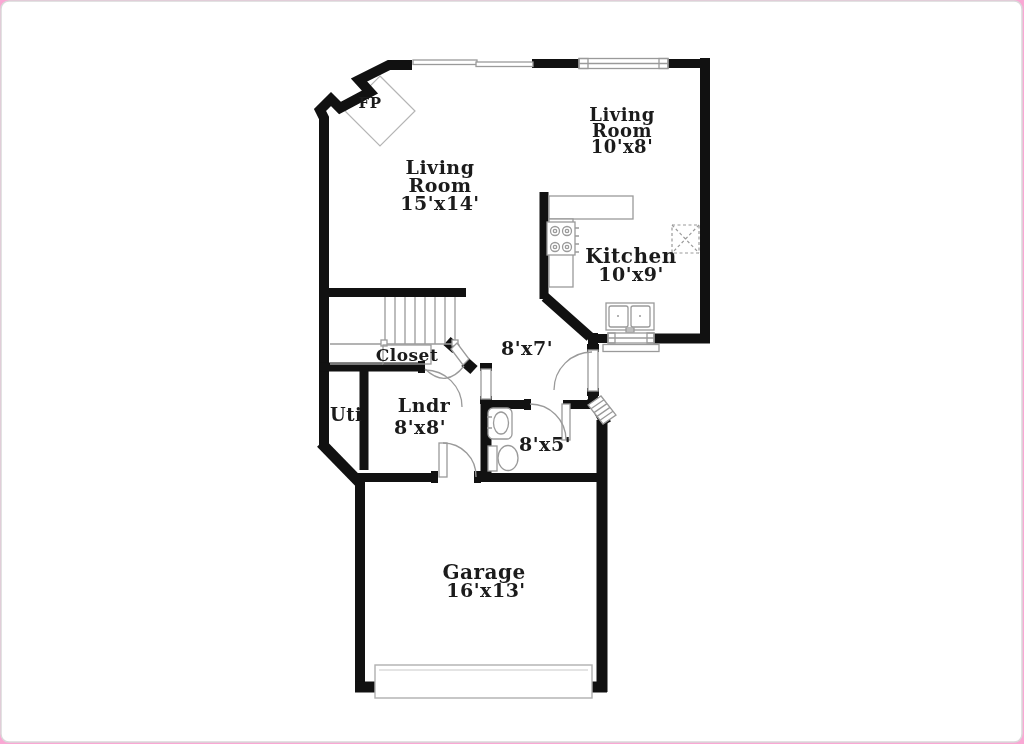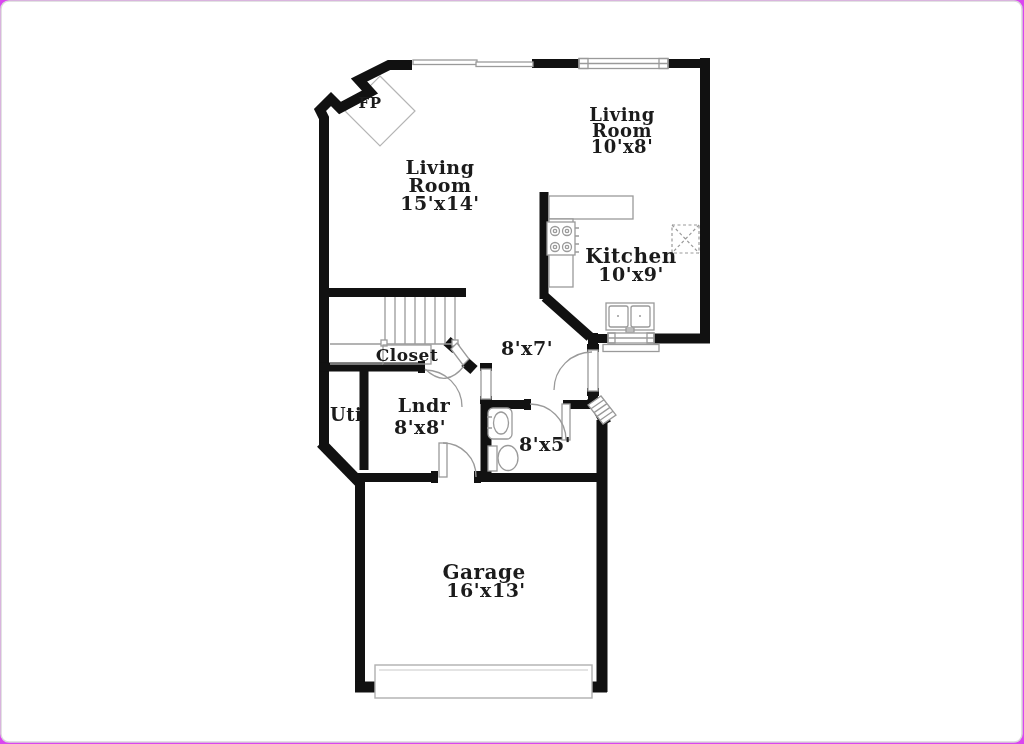--- a/index.html
+++ b/index.html
@@ -1,16 +1,16 @@
 <!DOCTYPE html>
 <html><head>
 <meta charset="utf-8">
 <style>
   html,body{margin:0;padding:0;background:#fff;}
-  .canvas{position:relative;width:1024px;height:744px;background:#d946ef;overflow:hidden;}
+  .canvas{position:relative;width:1024px;height:744px;background:#f9a8d4;overflow:hidden;}
   svg{position:absolute;left:0;top:0;}
   text{font-family:"DejaVu Serif","Liberation Serif",serif;font-weight:bold;fill:#1b1b1b;letter-spacing:.5px;}
   .wall{stroke:#111;fill:none;stroke-linecap:butt;}
   .thin{stroke:#9a9a9a;stroke-width:1.3;fill:none;}
   .thinf{stroke:#9a9a9a;stroke-width:1.3;fill:#fff;}
   .dash{stroke:#9a9a9a;stroke-width:1.2;fill:none;stroke-dasharray:3 2.5;}
 </style>
 </head>
 <body>
 

